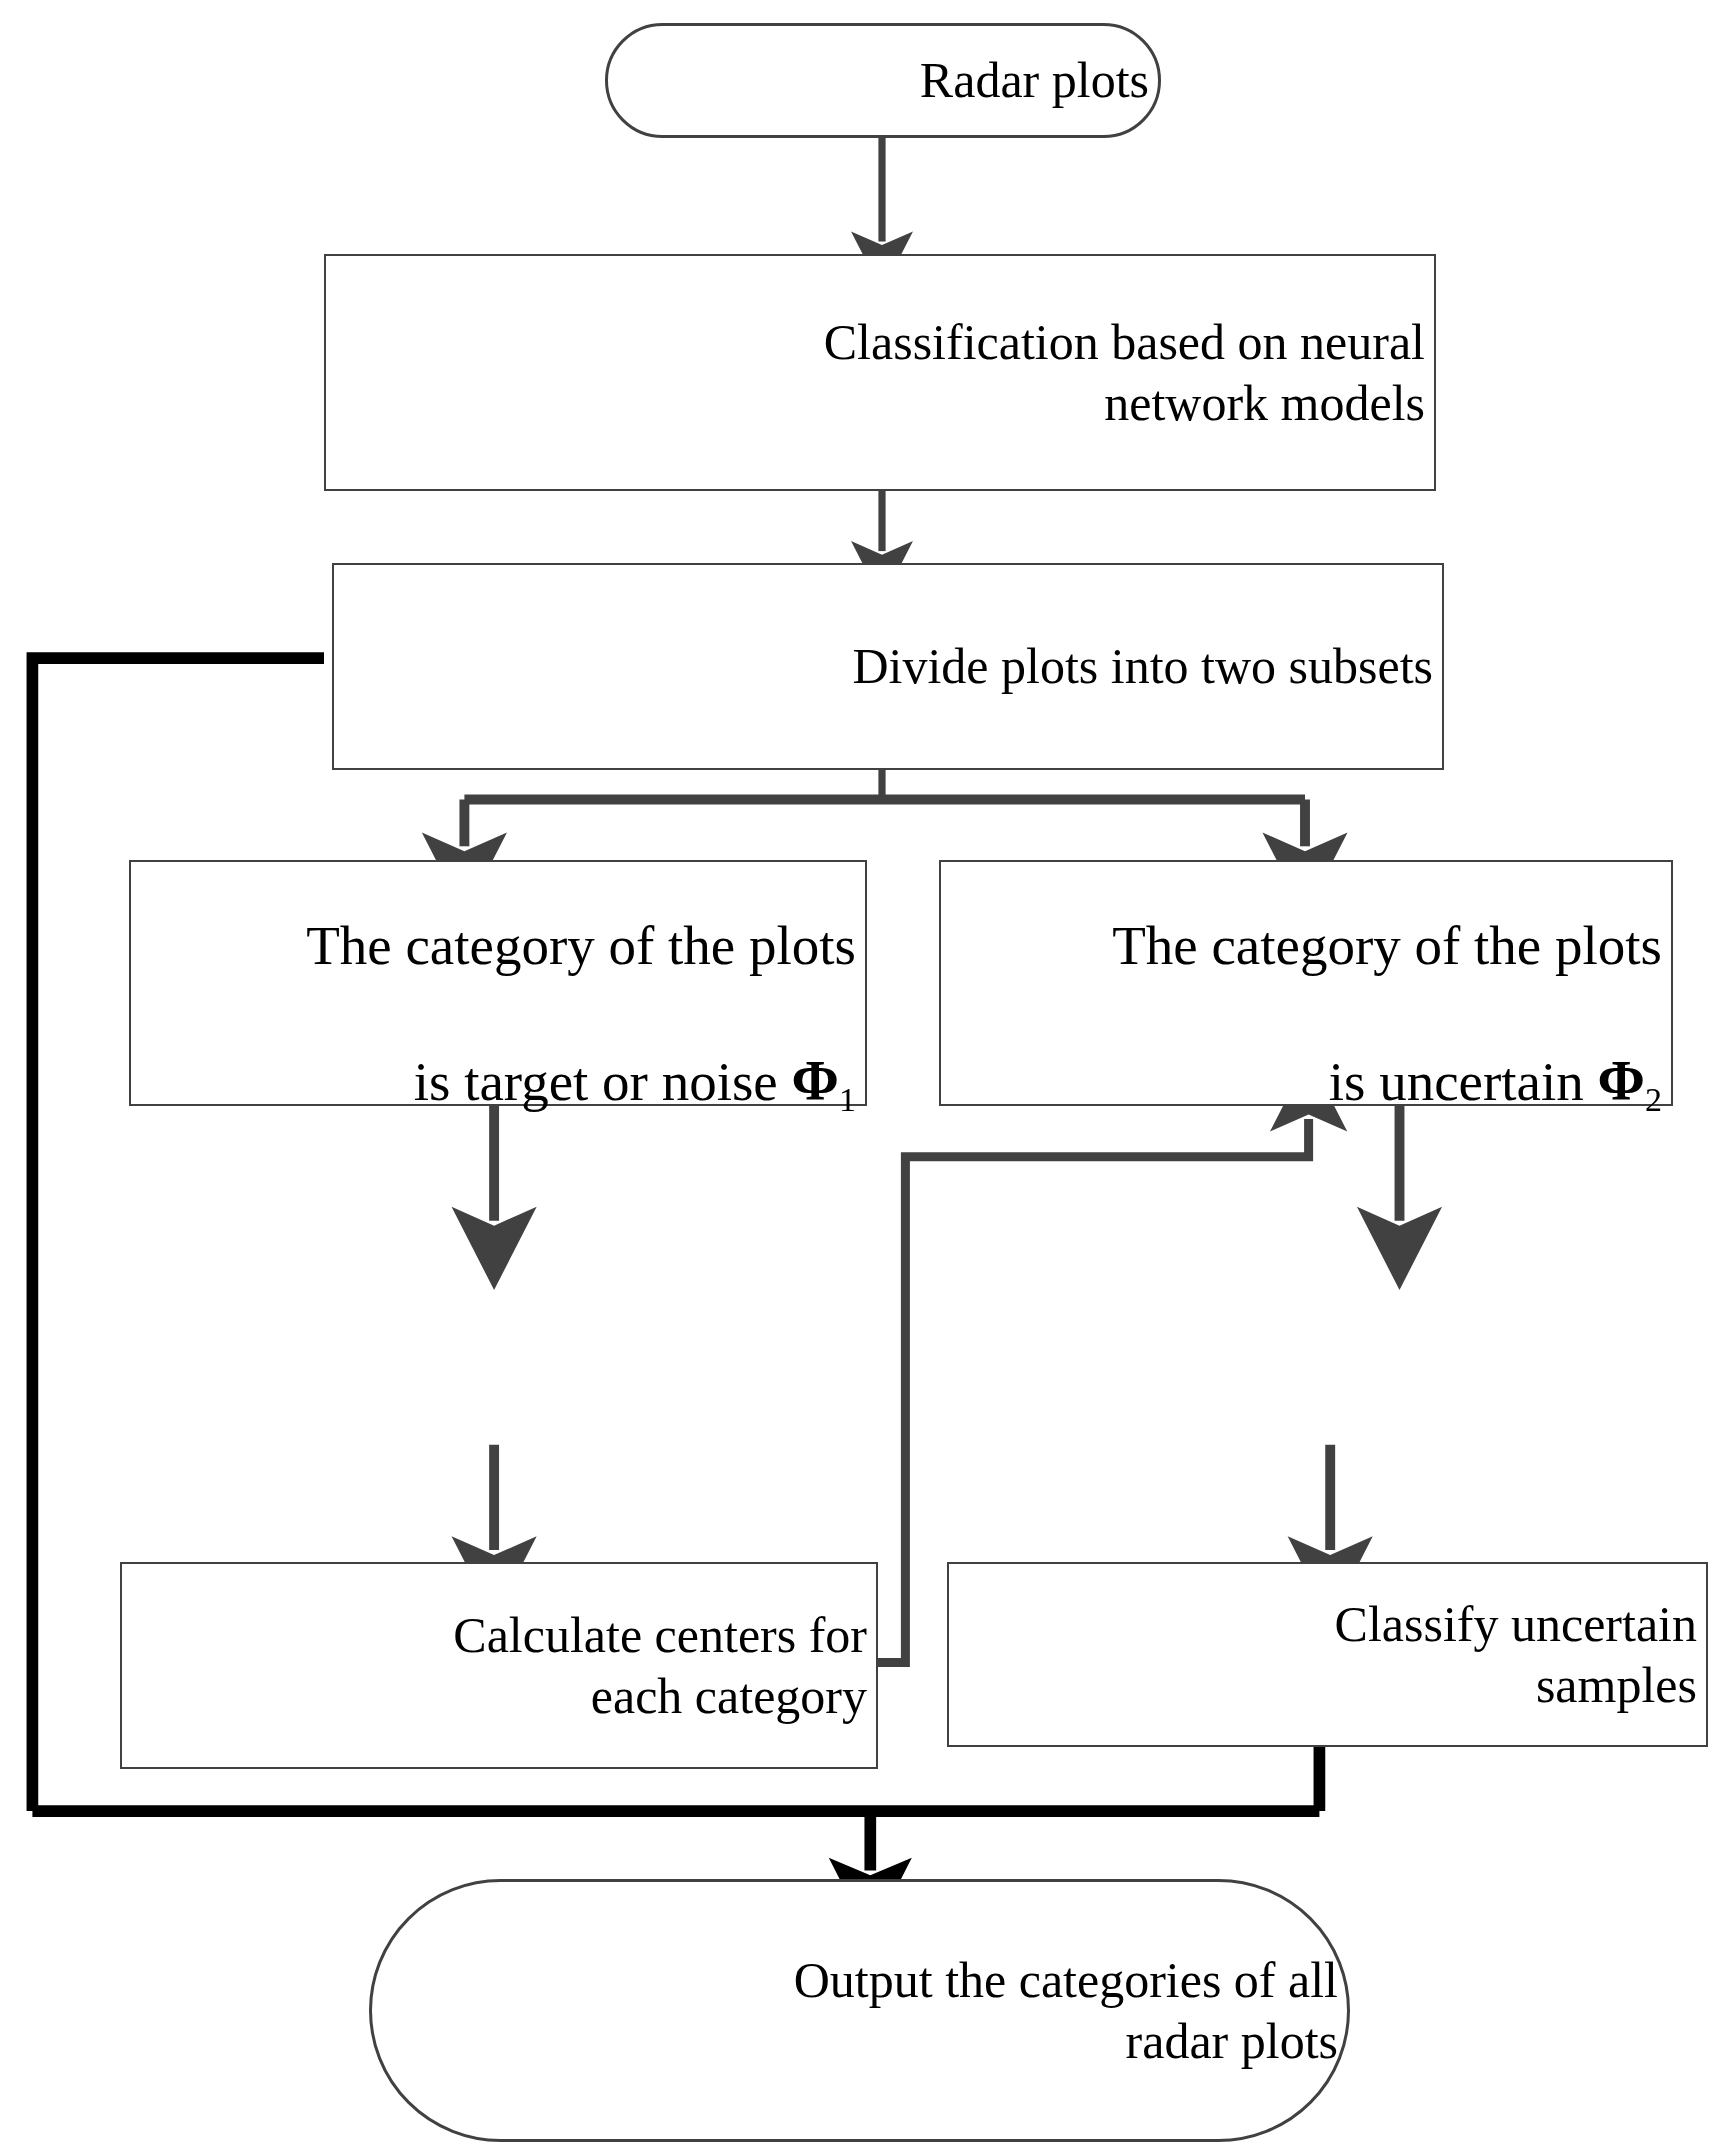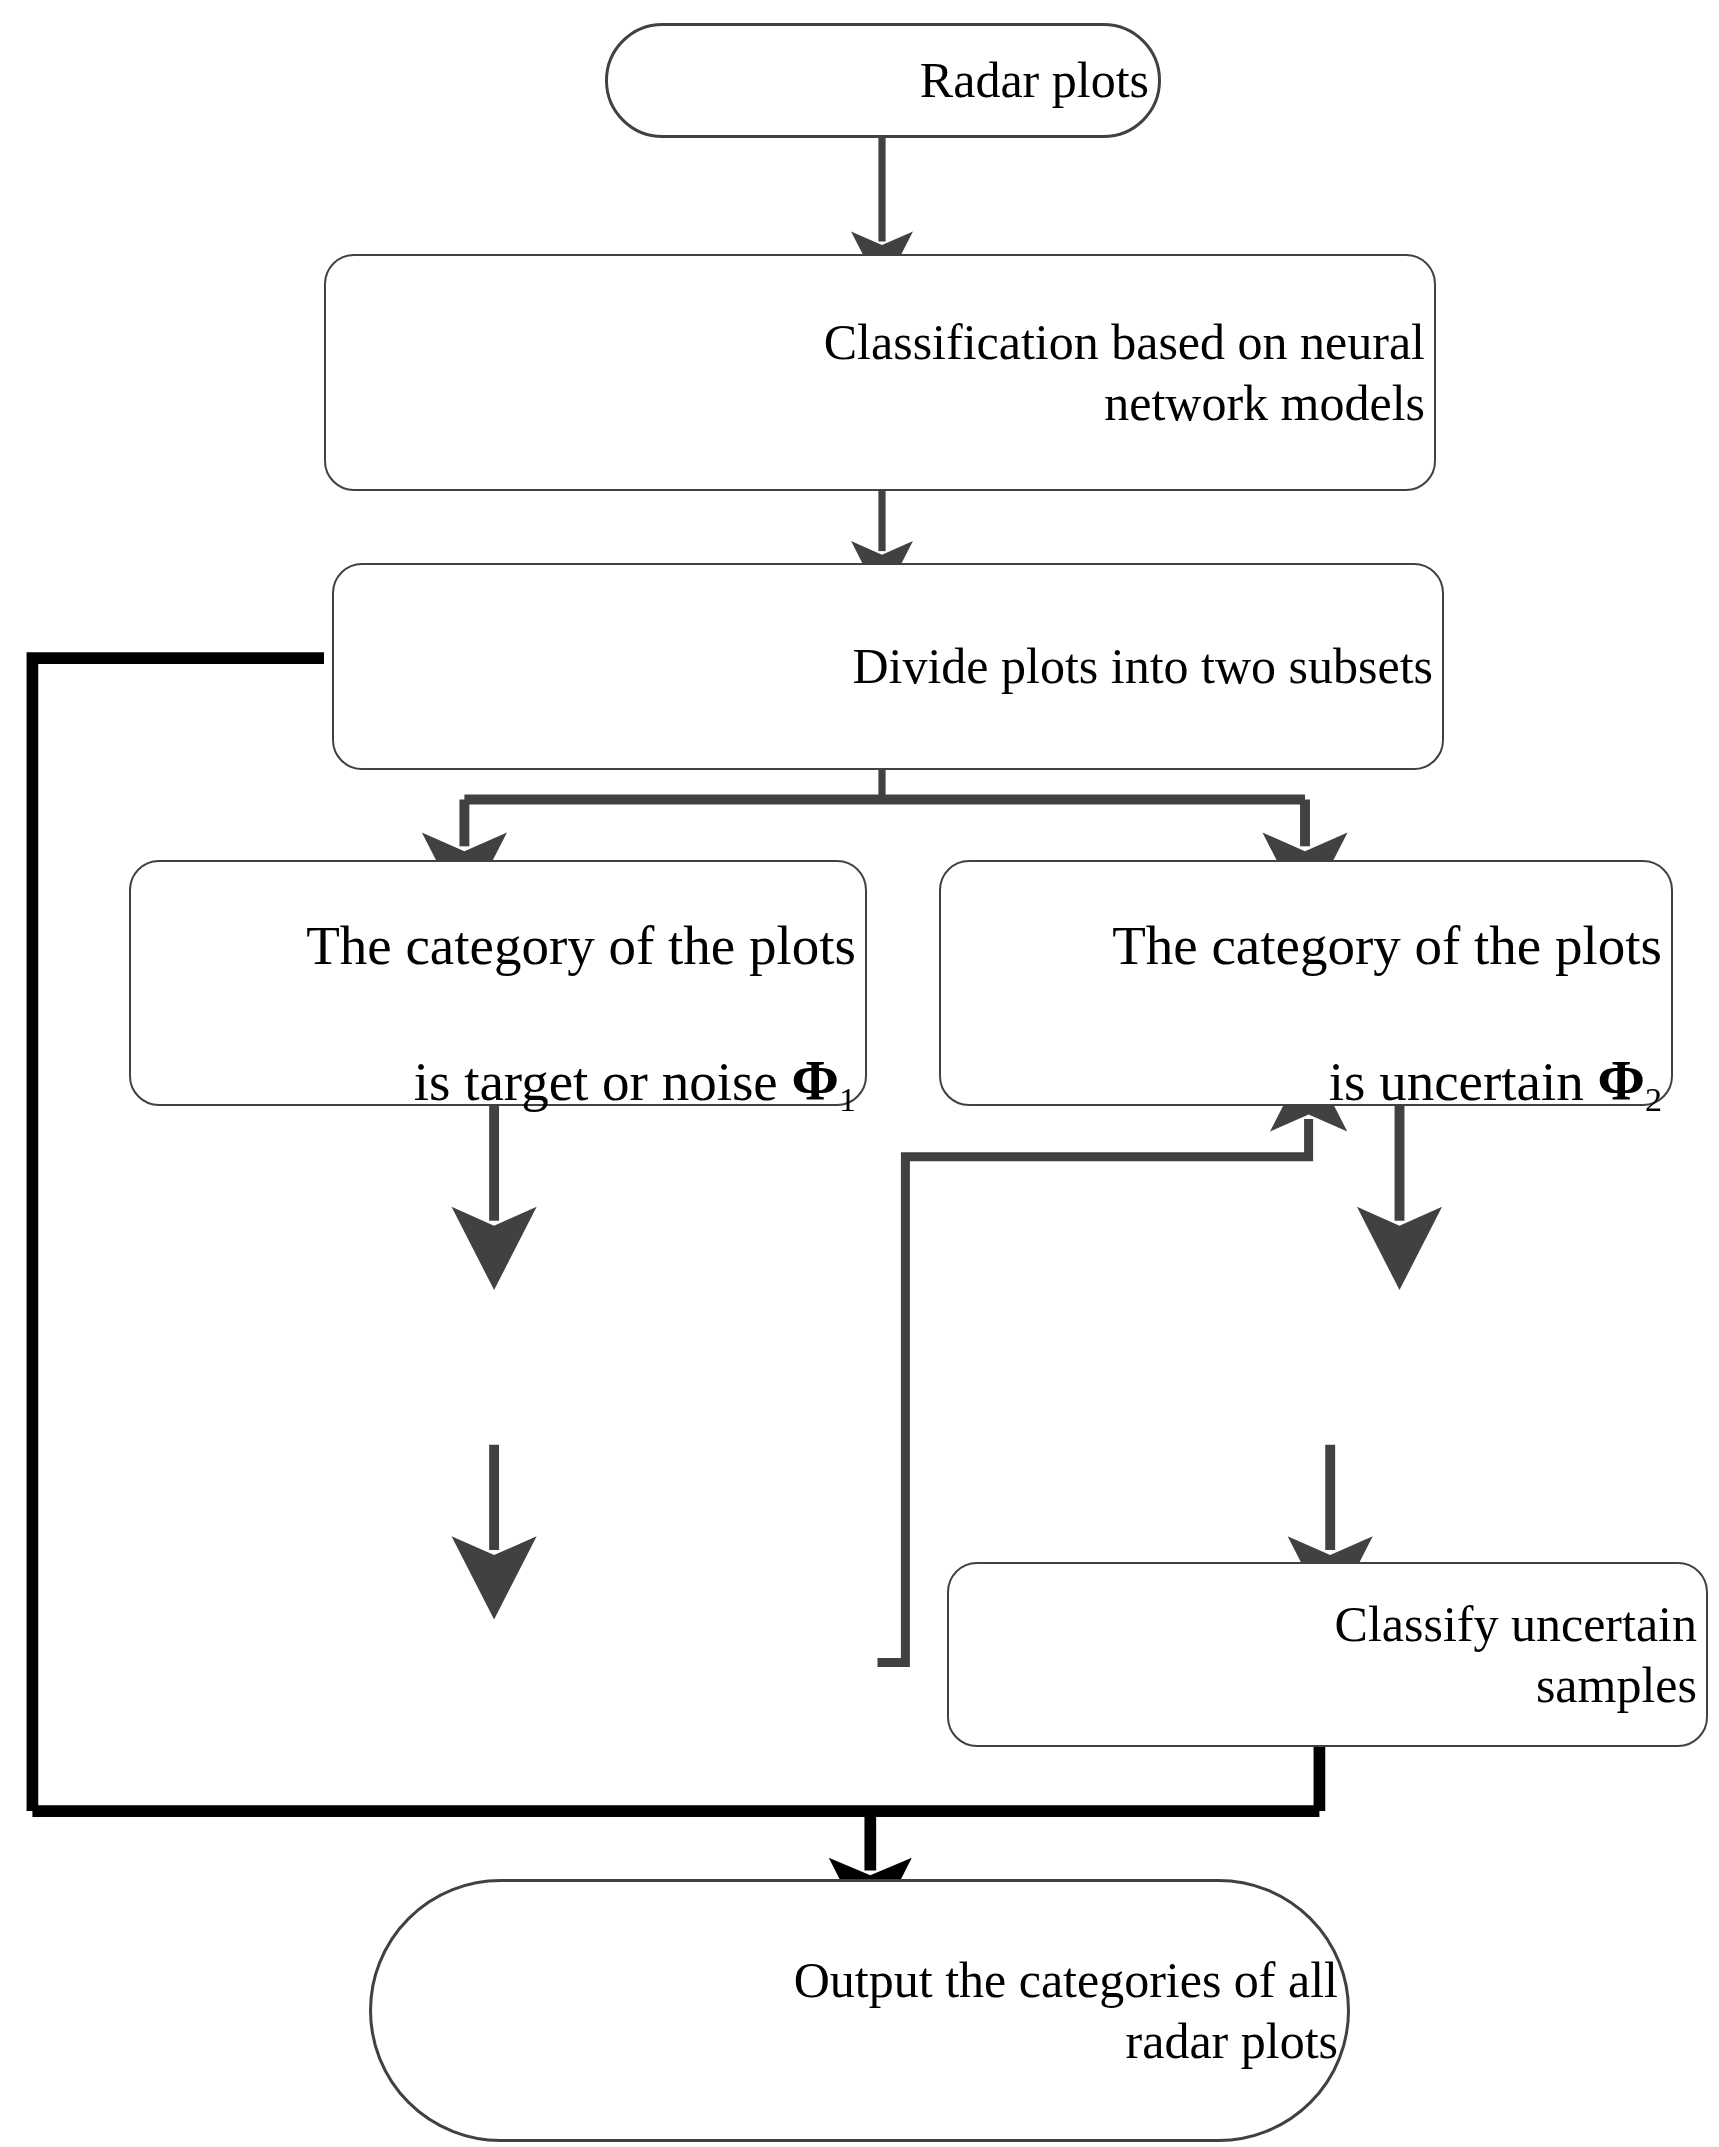--- a/index.html
+++ b/index.html
@@ -44,21 +44,20 @@
     line-height: 1.22;
     white-space: pre-line;
     text-align: right;
   }
   .terminal {
     border-radius: 899px;
     border-width: 3.6px;
   }
   .process {
     border-width: 2.7px;
-    border-radius: 30px;
   }
   .f42 { font-size: 55px; }
   .f46 { font-size: 50px; }
   .sub {
     font-size: 0.62em;
     vertical-align: -0.32em;
     letter-spacing: 0;
   }
   .phi {
     font-weight: bold;
@@ -151,20 +150,24 @@
 
   <div class="node process f42" style="left:939px; top:860px; width:734px; height:246px;">
     <span class="txt">
       <span>The category of the plots</span><br>
       <span>is uncertain  </span><span class="phi">Φ</span><span class="sub">2</span>
     </span>
   </div>
 
 
 
+  <div class="node process f46" style="left:120px; top:1562px; width:758px; height:207px;">
+    <span class="txt">Calculate centers for
+each category</span>
+  </div>
 
   <div class="node process f46" style="left:939px; top:1562px; width:761px; height:185px;margin-left:8px;">
     <span class="txt">Classify uncertain
 samples</span>
   </div>
 
   <div class="node terminal f46" style="left:369px; top:1879px; width:981px; height:263px;">
     <span class="txt">Output the categories of all
 radar plots</span>
   </div>

